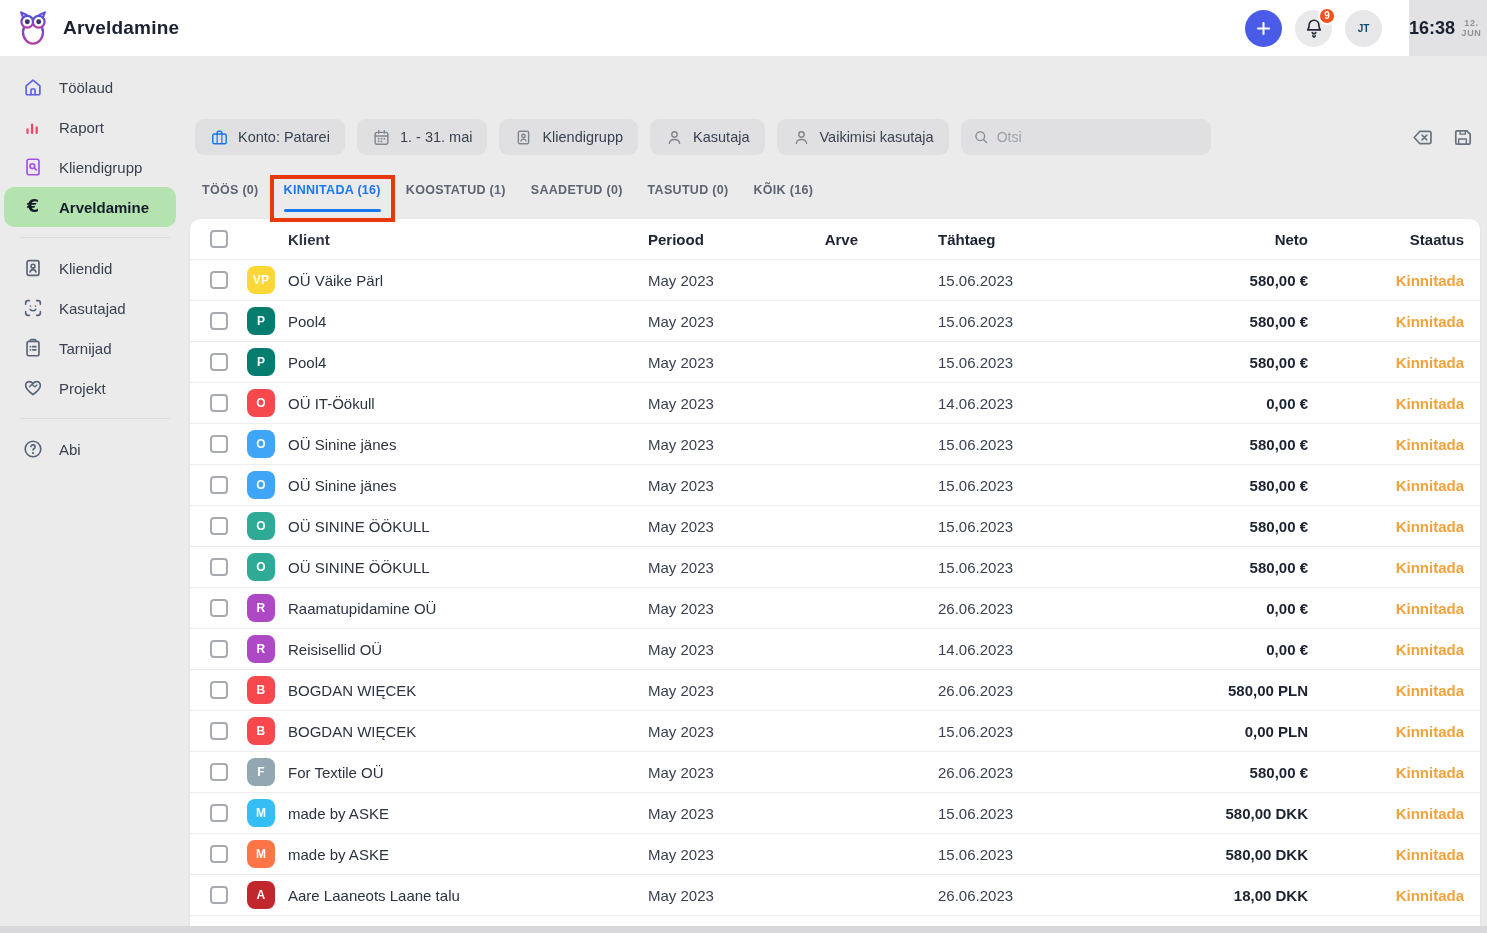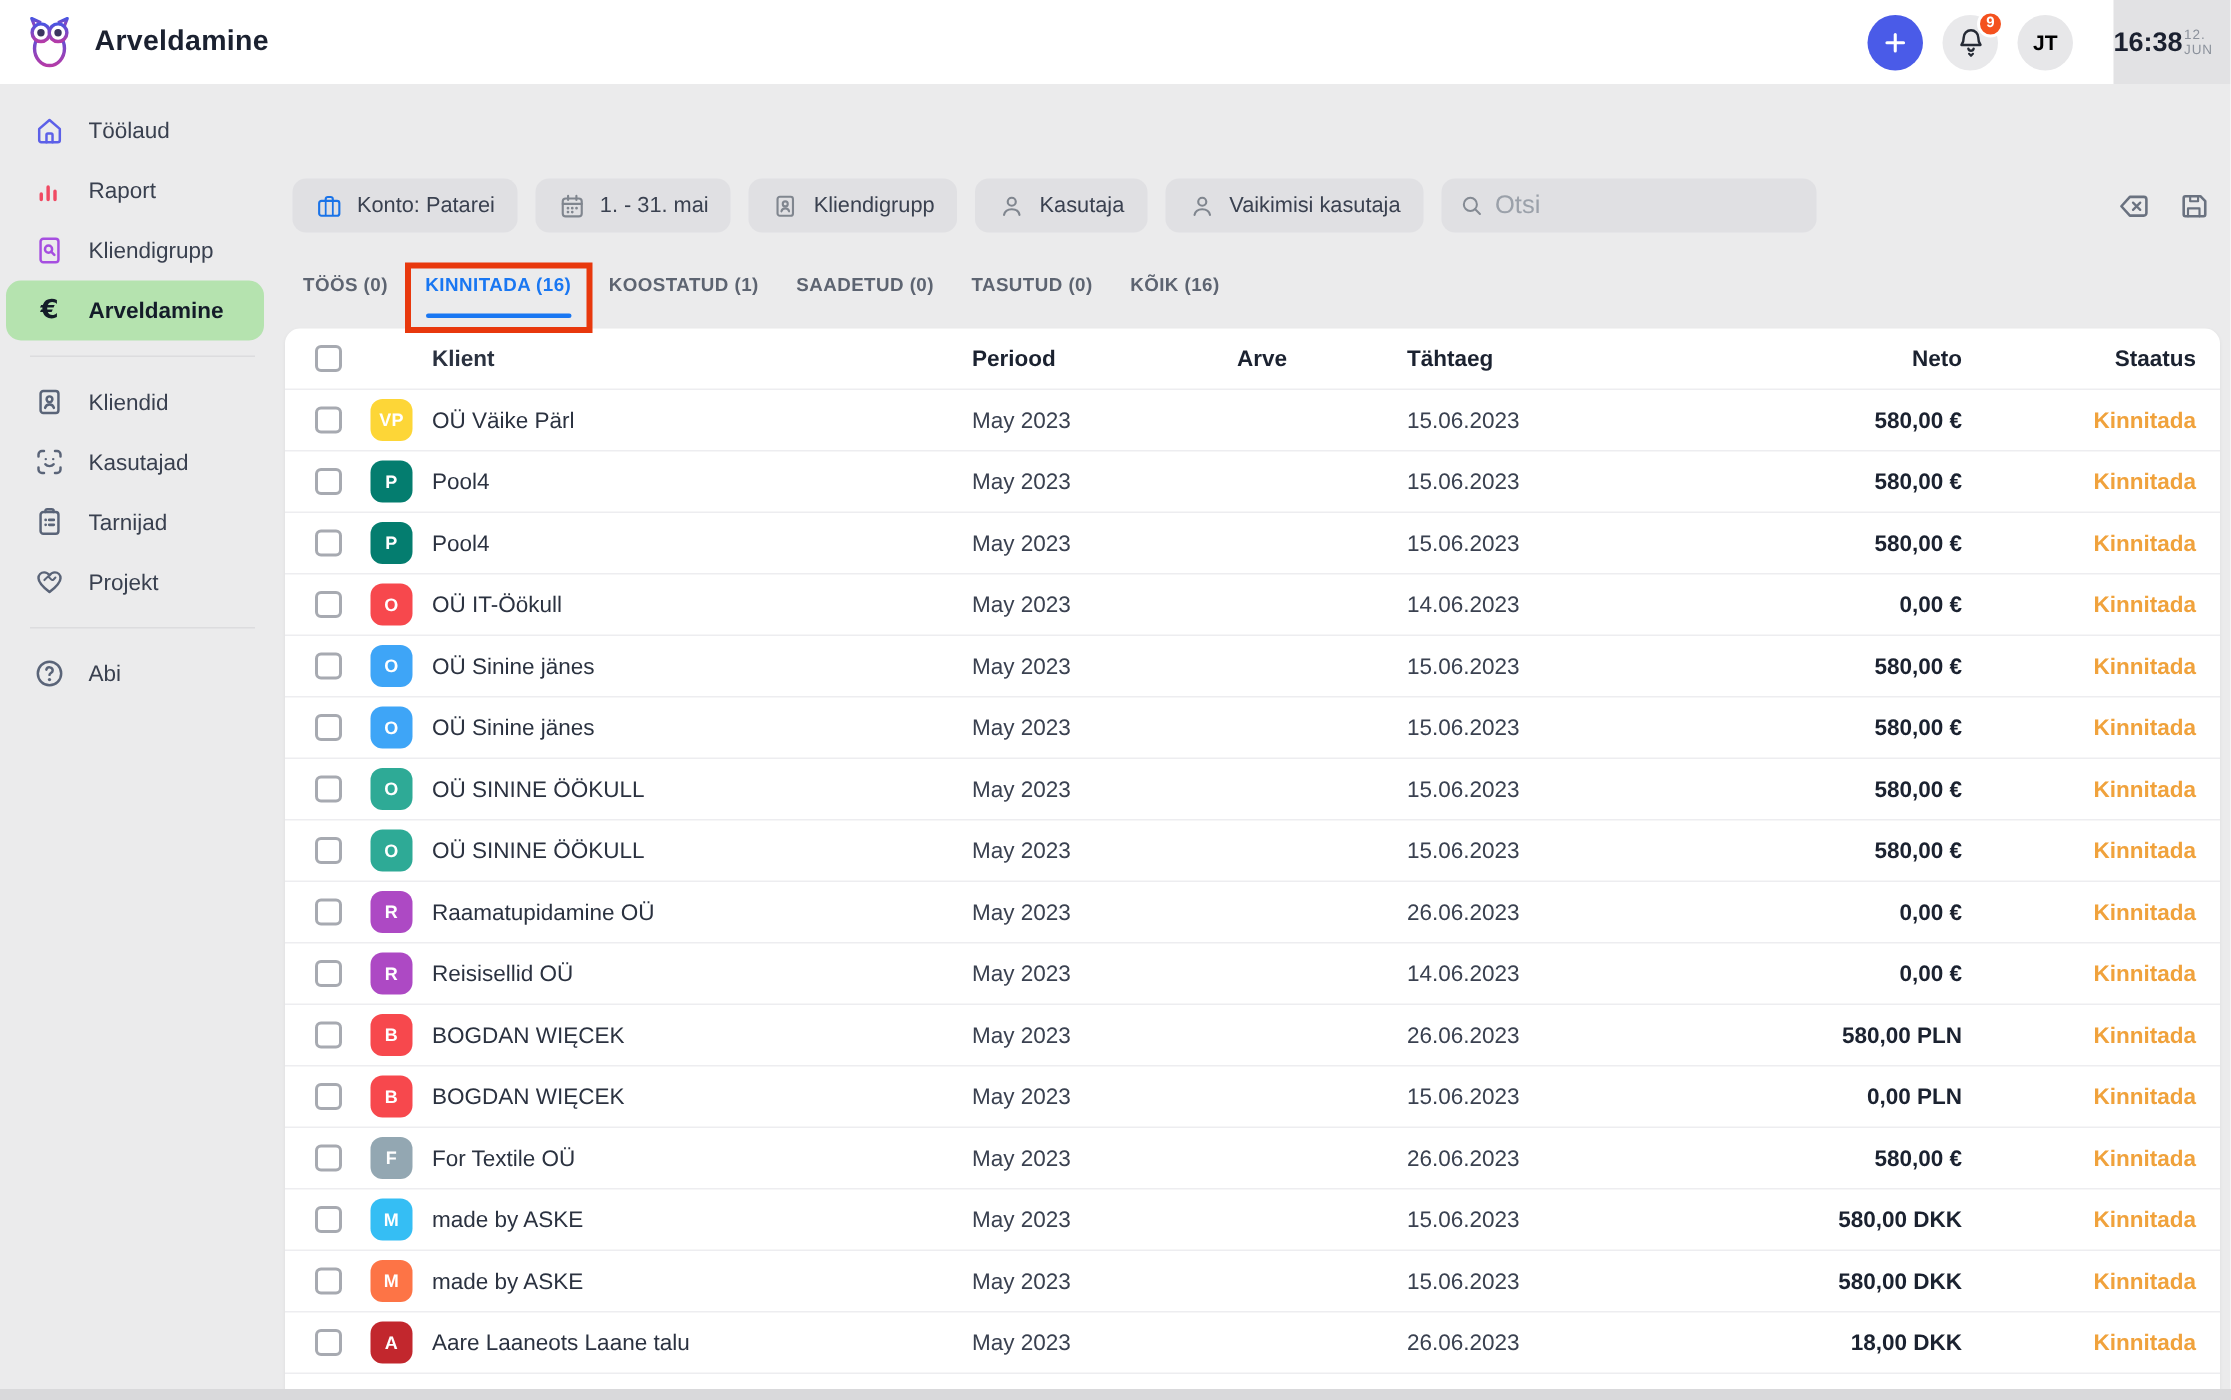--- a/index.html
+++ b/index.html
@@ -9,24 +9,24 @@
   
   .header { height: 56px; background: #fff; display: flex; align-items: center; padding-left: 14px; position: relative; z-index: 3; }
   .logo { width: 38px; height: 38px; display: inline-flex; }
   .logo svg { width: 100%; height: 100%; }
   .app-title { margin-left: 11px; font-size: 19px; font-weight: 700; color: #1b2130; letter-spacing: .2px; }
   .header-right { margin-left: auto; display: flex; align-items: center; gap: 13px; }
   .round-btn { width: 37px; height: 37px; border-radius: 50%; display: flex; align-items: center; justify-content: center; cursor: pointer; border: none; }
   .plus-btn { background: #4a5be8; color: #fff; }
   .bell-btn { background: #e9e9eb; color: #262b36; position: relative; }
   .badge { position: absolute; top: -3px; right: -4px; min-width: 18px; height: 18px; border-radius: 50%; background: #f4511e; color: #fff; font-size: 10px; font-weight: 700; display: flex; align-items: center; justify-content: center; border: 2px solid #fff; }
-  .avatar { background: #e7e7e9; color: #000000; font-size: 14px; font-weight: 700; }
+  .avatar { background: #e7e7e9; color: #0c4a6e; font-size: 10px; font-weight: 700; }
   .time-panel { width: 78px; height: 56px; background: #e2e2e4; margin-left: 14px; display: flex; flex-direction: row; align-items: center; justify-content: center; gap: 1px; }
   .time-big { font-size: 18px; font-weight: 700; color: #1b2130; }
-  .time-date { font-size: 9px; font-weight: 400; color: #8b919b; letter-spacing: .6px; }
+  .time-date { font-size: 9px; font-weight: 700; color: #8b919b; letter-spacing: .6px; text-align: center; }
 
   
   .app { display: flex; height: 877px; }
 
   
   .sidebar { width: 190px; padding-top: 11px; flex-shrink: 0; }
   .nav-item { height: 40px; display: flex; align-items: center; padding-left: 22px; gap: 15px; font-size: 15px; color: #39404f; cursor: pointer; }
   .nav-item .ic { width: 22px; height: 22px; }
   .nav-item.active { background: #b5e3af; border-radius: 10px; margin: 0 14px 0 4px; padding-left: 18px; font-weight: 700; color: #141c29; }
   .nav-divider { height: 1px; background: #dcdcde; margin: 10px 20px; }
@@ -36,21 +36,21 @@
   .ic svg { width: 100%; height: 100%; }
 
   
   .main { flex: 1; position: relative; margin-top: 47px; }
 
   .filterbar { height: 58px; display: flex; align-items: center; padding: 10px 13px 0 5px; gap: 12px; }
   .chip { height: 36px; background: #e0e0e3; border-radius: 9px; padding: 0 15px; display: flex; align-items: center; gap: 9px; font-size: 14.5px; color: #3a4150; cursor: pointer; white-space: nowrap; }
   .chip .ic { width: 19px; height: 19px; color: #80868f; }
   .search { width: 250px; height: 36px; background: #e0e0e3; border-radius: 9px; display: flex; align-items: center; padding: 0 11px; gap: 7px; }
   .search .ic { width: 18px; height: 18px; color: #848a93; }
-  .search input { background: transparent; border: none; outline: none; font-size: 17px; color: #3a4150; width: 100%; font-family: inherit; }
+  .search input { background: transparent; border: none; outline: none; font-size: 14px; color: #3a4150; width: 100%; font-family: inherit; }
   .search input::placeholder { color: #9ba1aa; }
   .filter-actions { margin-left: auto; display: flex; align-items: center; gap: 17px; }
   .action-ic { width: 23px; height: 23px; color: #6a7280; cursor: pointer; }
 
   .tabsbar { height: 58px; display: flex; align-items: center; padding-left: 12px; gap: 39px; position: relative; }
   .tab { font-size: 12.5px; font-weight: 700; letter-spacing: .3px; color: #5d6471; height: 100%; display: flex; align-items: center; position: relative; cursor: pointer; white-space: nowrap; }
   .tab.active { color: #1977f2; }
   .tab.active::after { content: ''; position: absolute; left: 0; right: 0; bottom: 7px; height: 3.5px; border-radius: 2px; background: #1977f2; }
   .tab.highlighted::before { content: ''; position: absolute; top: 14px; bottom: -3px; left: -14px; right: -14px; border: 4px solid #e8380d; z-index: 6; pointer-events: none; }
   .tabs-right { margin-left: auto; display: flex; align-items: center; gap: 19px; padding-right: 15px; }

